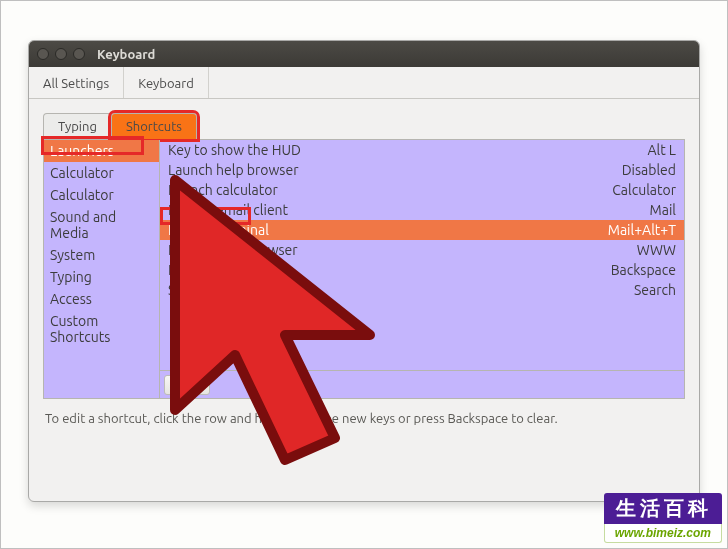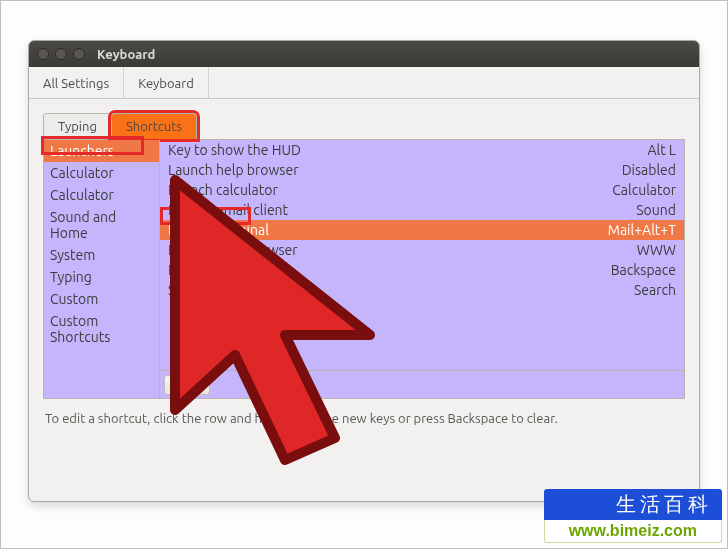--- a/index.html
+++ b/index.html
@@ -39,22 +39,22 @@
 
   .helptext { padding: 6px 16px 10px; color: #5a5955; font-size: 13px; }
 
   .hl-launchers { position:absolute; border:3px solid #e52828; pointer-events:none; }
   .hl1 { left: 41px; top: 136px; width: 103px; height: 19px; }
   .hl2 { left: 160px; top: 207px; width: 91px; height: 18px; }
 
   .cursor { position:absolute; left: 155px; top: 160px; pointer-events:none; }
 
   .watermark { position:absolute; right: 6px; bottom: 6px; text-align:right; font-family: sans-serif; }
-  .wm-top { background:#1d4ed8; color:#fff; font-weight:400; font-size:20px; letter-spacing:4px; padding:2px 10px; border-radius:3px 3px 0 0; }
-  .wm-bot { background:#fff; color:#6aa500; font-size:16px; font-weight:600; padding:2px 24px; border:1px solid #c6dca0; border-top:none; border-radius:0 0 3px 3px; }
+  .wm-top { background:#4c1d95; color:#fff; font-weight:700; font-size:20px; letter-spacing:4px; padding:2px 10px; border-radius:3px 3px 0 0; }
+  .wm-bot { background:#fff; color:#6aa500; font-size:12px; font-weight:600; padding:2px 10px; border:1px solid #c6dca0; border-top:none; border-radius:0 0 3px 3px;font-style:italic; }
 
   .outer-border { position:absolute; inset:0; border:1px solid #bfbfbf; pointer-events:none; }
 </style>
 </head>
 <body>
 
 <div class="outer-border"></div>
 
 <div class="window">
   <div class="titlebar">
@@ -72,43 +72,43 @@
   <div class="tabs">
     <div class="tab">Typing</div>
     <div class="tab active hl-red">Shortcuts</div>
   </div>
 
   <div class="panel">
     <div class="categories" id="cat-list">
         <div class="cat-item selected">Launchers</div>
         <div class="cat-item">Calculator</div>
         <div class="cat-item">Calculator</div>
-        <div class="cat-item">Sound and Home</div>
+        <div class="cat-item">Sound and Media</div>
         <div class="cat-item">System</div>
         <div class="cat-item">Typing</div>
-        <div class="cat-item">Custom</div>
+        <div class="cat-item">Access</div>
         <div class="cat-item">Custom Shortcuts</div>
       </div>
     <div class="rightcol">
       <div class="shortcuts" id="shortcut-list">
           <div class="row">
             <span class="row-action">Key to show the HUD</span>
             <span class="row-key">Alt L</span>
           </div>
           <div class="row">
             <span class="row-action">Launch help browser</span>
             <span class="row-key">Disabled</span>
           </div>
           <div class="row">
             <span class="row-action">Launch calculator</span>
             <span class="row-key">Calculator</span>
           </div>
           <div class="row">
             <span class="row-action">Launch email client</span>
-            <span class="row-key">Sound</span>
+            <span class="row-key">Mail</span>
           </div>
           <div class="row selected">
             <span class="row-action">Launch terminal</span>
             <span class="row-key">Mail+Alt+T</span>
           </div>
           <div class="row">
             <span class="row-action">Launch web browser</span>
             <span class="row-key">WWW</span>
           </div>
           <div class="row">

